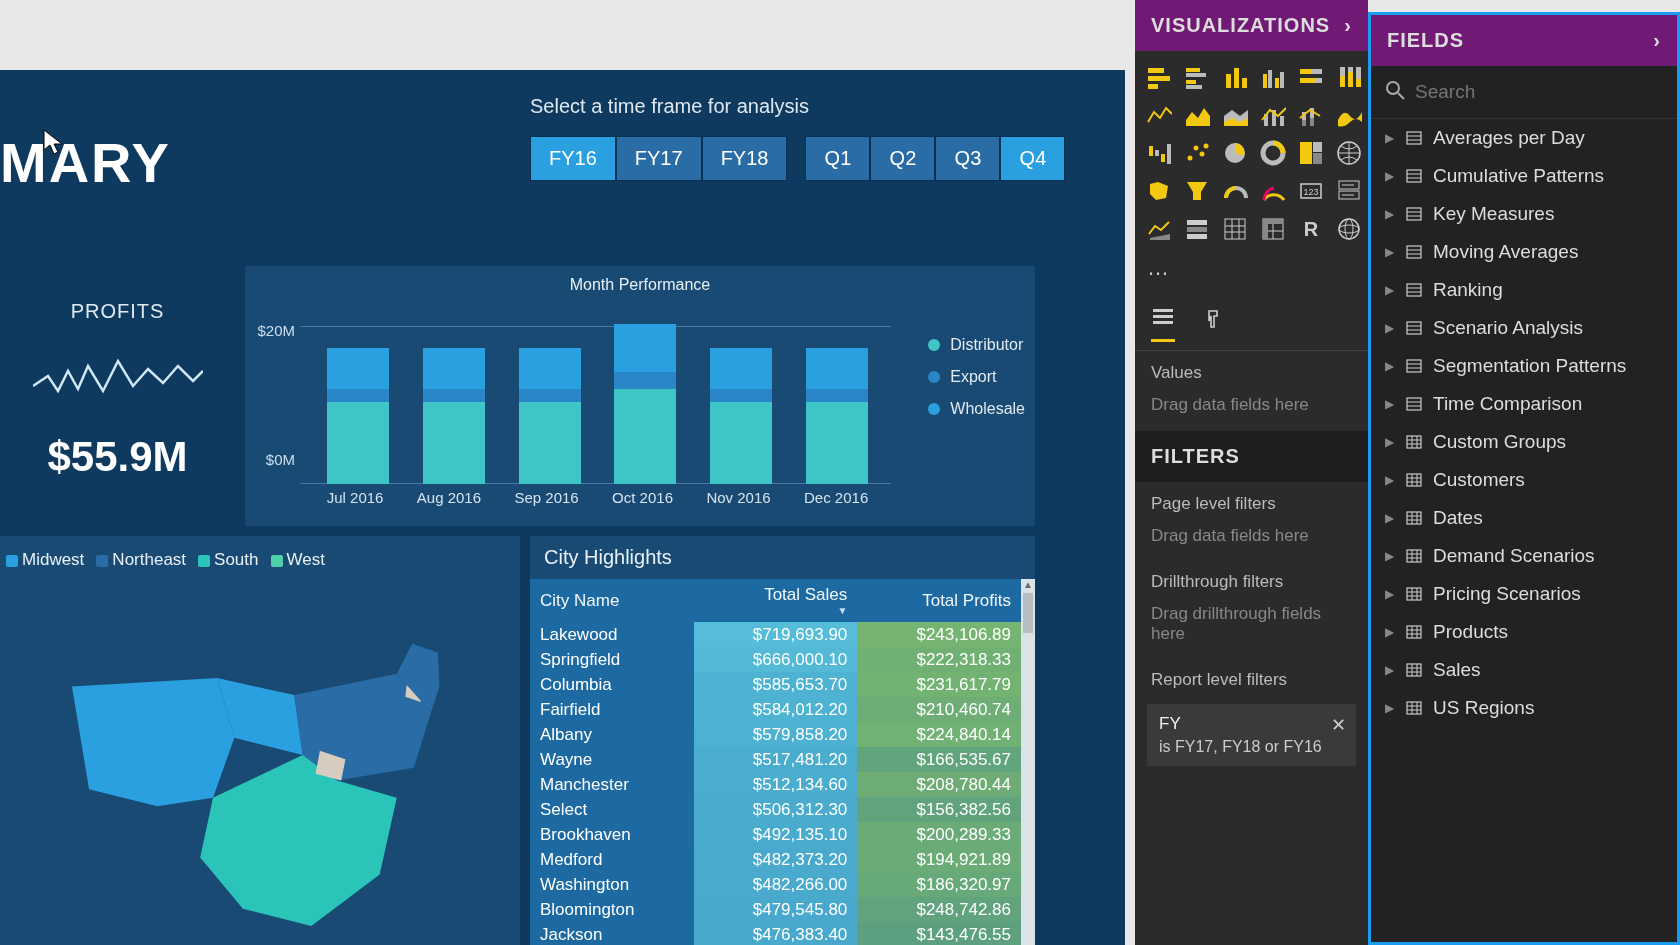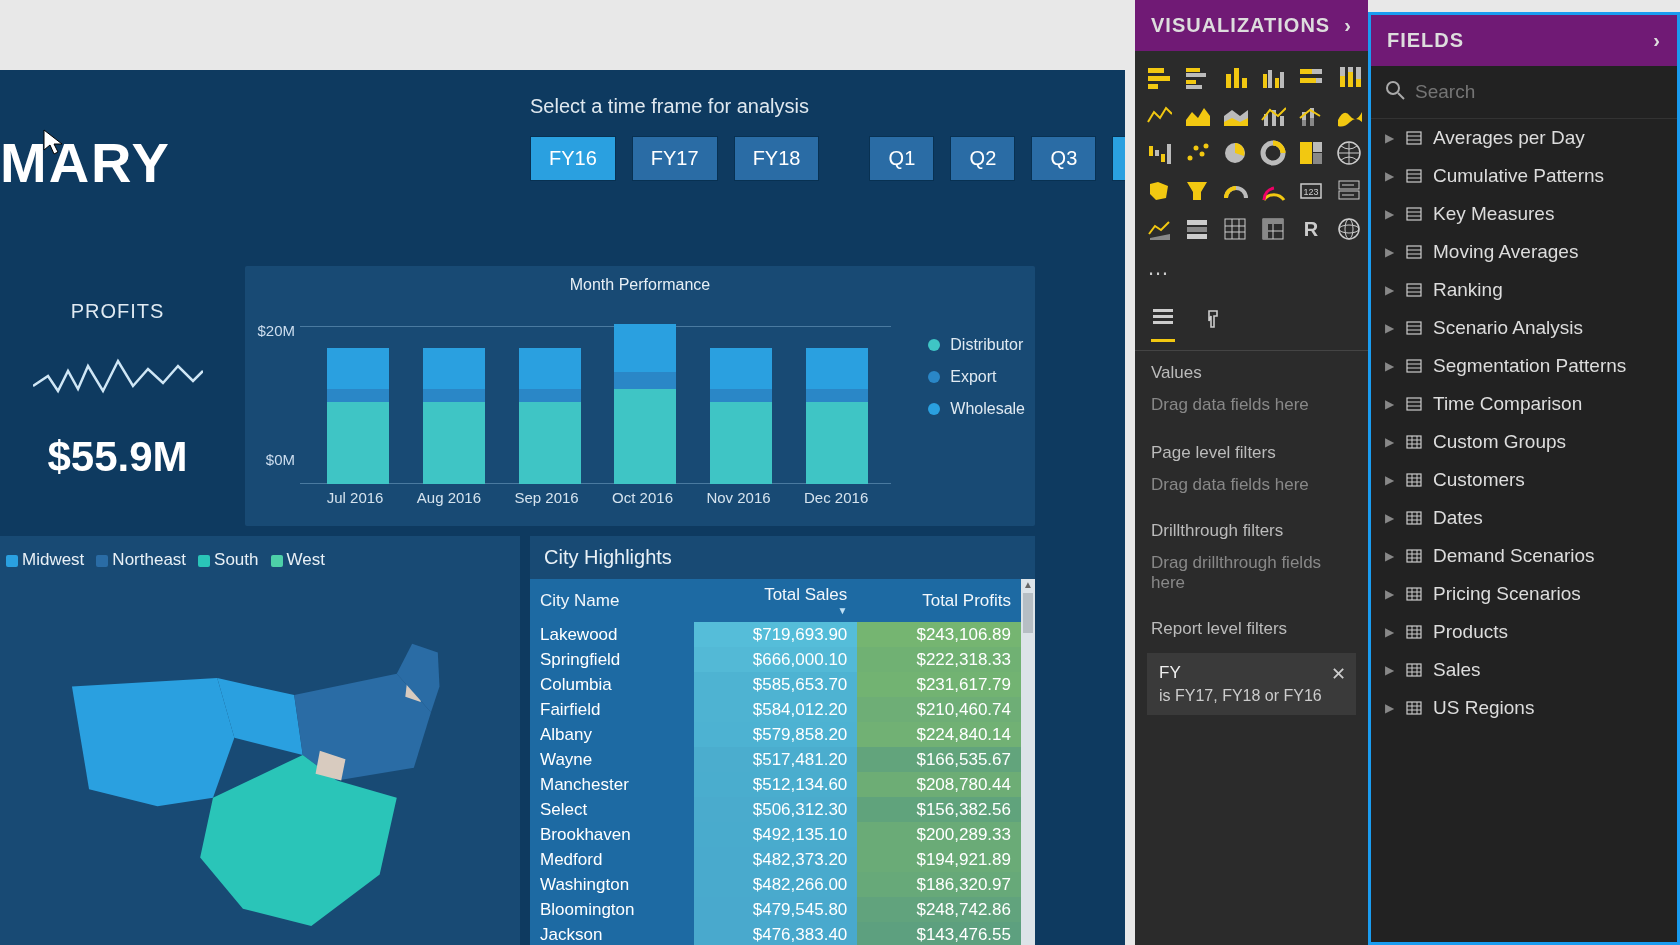--- a/index.html
+++ b/index.html
@@ -5,21 +5,21 @@
   * { box-sizing: border-box; margin: 0; padding: 0; font-family: "Segoe UI", Arial, sans-serif; }
   body { background: #e8e8e8; width: 1680px; height: 945px; overflow: hidden; display: flex; }
   
   .canvas-area { flex: 1; background: #e8e8e8; padding: 60px 0 0 0; position: relative; }
   .report { position: absolute; top: 70px; left: 0; right: 10px; bottom: 0; background: #0e3a60; color: #fff; overflow: hidden; }
   
   .title-block { position: absolute; left: 0; top: 60px; font-size: 56px; font-weight: 800; letter-spacing: 2px; }
   
   .slicer-area { position: absolute; top: 25px; left: 530px; }
   .slicer-label { font-size: 20px; color: #dfe8ef; margin-bottom: 18px; }
-  .slicer-row { display: flex; gap: 16px; }
+  .slicer-row { display: flex; gap: 0; }
   .slicer-btn { padding: 10px 18px; font-size: 20px; color: #fff; background: #2a6ca5; border: 1px solid #083152; cursor: pointer; min-width: 65px; text-align: center; }
   .slicer-btn.selected { background: #2aa0e0; }
   .slicer-gap { width: 18px; }
   
   .profits-card { position: absolute; left: 0; top: 200px; width: 235px; height: 230px; background: #0e3a60; text-align: center; }
   .profits-title { font-size: 20px; color: #e0eaf2; margin-top: 30px; letter-spacing: 1px; }
   .profits-spark { margin: 18px auto; width: 170px; height: 70px; }
   .profits-value { font-size: 42px; font-weight: 600; }
   
   .month-perf { position: absolute; left: 245px; top: 196px; width: 790px; height: 260px; background: #184a74; border-radius: 2px; }
@@ -515,20 +515,21 @@
     </div>
     <div class="format-tab">
       <svg width="22" height="22">
           <path d="M6 14 L6 4 L14 4 L14 9 L11 9 L11 20 L8 20 L8 9 Z" fill="none" stroke="#ccc" stroke-width="1.6"></path>
         </svg>
     </div>
   </div>
   <div class="field-well-label">Values</div>
   <div class="field-well-drop">Drag data fields here</div>
 
+  <div class="filters-header">FILTERS</div>
   <div class="filter-section-label">Page level filters</div>
   <div class="filter-drop">Drag data fields here</div>
   <div class="filter-section-label">Drillthrough filters</div>
   <div class="filter-drop">Drag drillthrough fields here</div>
   <div class="filter-section-label">Report level filters</div>
   <div class="filter-card">
     <div class="filter-card-title">FY</div>
     <div class="filter-card-desc">is FY17, FY18 or FY16</div>
     <div class="filter-card-close">✕</div>
   </div>

